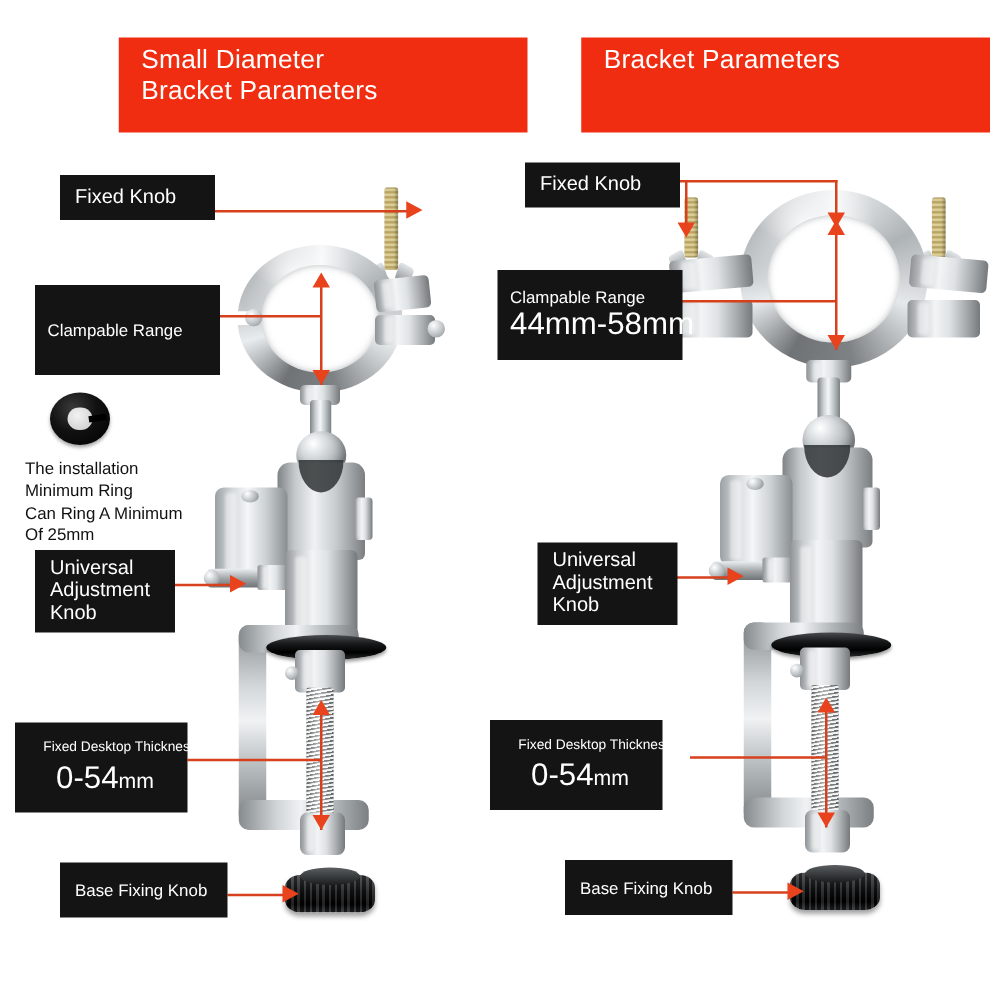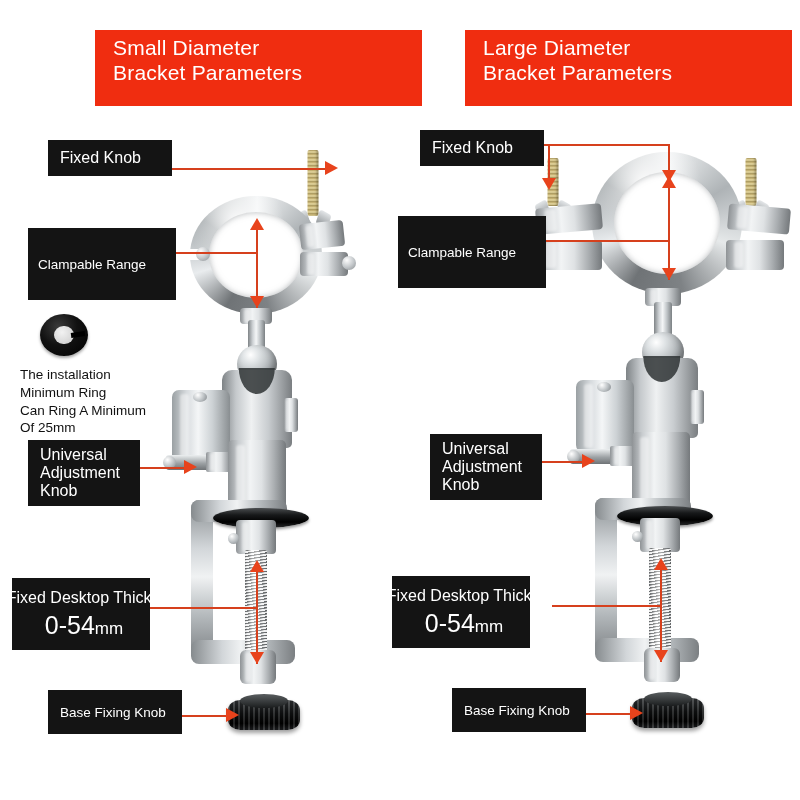--- a/index.html
+++ b/index.html
@@ -23,21 +23,21 @@
     position:absolute;background:#141414;color:#fff;
     display:flex;flex-direction:column;justify-content:center;
     box-sizing:border-box;
   }
   .tag .l1{white-space:nowrap;}
   .tag.one-line{align-items:flex-start;}
   .big{font-size:25px;letter-spacing:0px;}
   .big .unit{font-size:17px;}
   .mid{font-size:16px;}
   .sm{font-size:13.5px;}
-  .xs{font-size:16px;margin-left:24px;}
+  .xs{font-size:11px;margin-left:24px;}
 
   
   .lead{position:absolute;background:#d6401d;height:1.6px;}
   .leadv{position:absolute;background:#d6401d;width:1.6px;}
   .arrow-r{
     position:absolute;width:0;height:0;
     border-top:7px solid transparent;border-bottom:7px solid transparent;
     border-left:13px solid #e8431c;
   }
   .arrow-d{
@@ -217,21 +217,20 @@
 <body>
 
 <div class="stage">
 
   <div class="banner" style="left:95px;top:30px;width:295px;height:62px;">
     <span>Small Diameter</span>
     <span>Bracket Parameters</span>
   </div>
 
   <div class="banner" style="left:465px;top:30px;width:295px;height:62px;">
-    <span>Large Diameter</span>
     <span>Bracket Parameters</span>
   </div>
 
   <div class="prod">
 
     <div class="wing" style="left:296px;top:150px;width:34px;height:90px;">
       <div class="rod" style="top:0;width:11px;height:66px;"></div>
       <div class="blades" style="top:62px;">
         <div class="bl left"></div>
           <div class="bl right"></div>
@@ -422,20 +421,21 @@
   <div class="tag one-line sm" style="left:48px;top:690px;width:134px;height:44px;padding-left:12px;">
     <span class="l1">Base Fixing Knob</span>
   </div>
 
   <div class="tag one-line mid" style="left:420px;top:130px;width:124px;height:36px;padding-left:12px;">
     <span class="l1">Fixed Knob</span>
   </div>
 
   <div class="tag" style="left:398px;top:216px;width:148px;height:72px;padding-left:10px;">
     <span class="l1 sm">Clampable Range</span>
+    <span class="l1 big">44mm-58mm</span>
   </div>
 
   <div class="tag mid" style="left:430px;top:434px;width:112px;height:66px;padding-left:12px;">
     <span class="l1">Universal</span>
     <span class="l1">Adjustment</span>
     <span class="l1">Knob</span>
   </div>
 
   <div class="tag" style="left:392px;top:576px;width:138px;height:72px;padding-left:6px;align-items:center;">
     <span class="l1 xs">Fixed Desktop Thickness</span>

